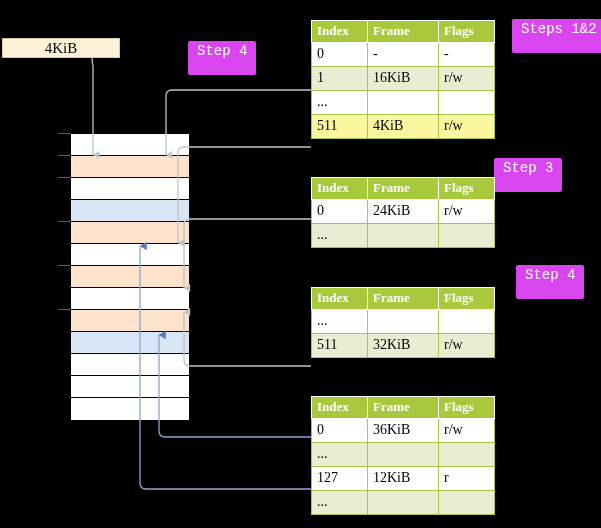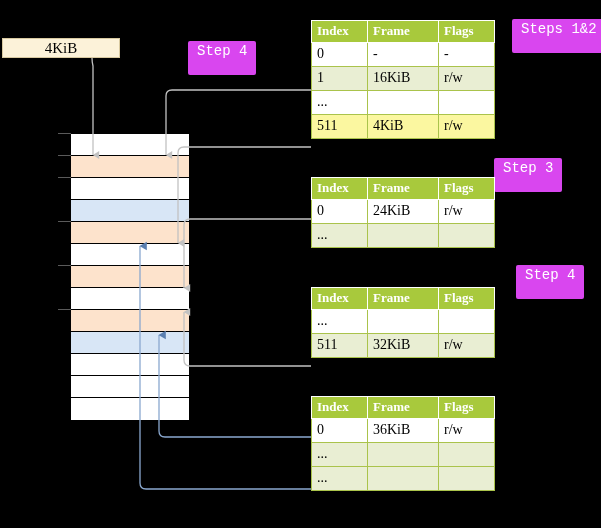--- a/index.html
+++ b/index.html
@@ -266,20 +266,25 @@
   <tbody>
     <tr class="plain">
       <td>0</td>
       <td>36KiB</td>
       <td>r/w</td>
     </tr>
     <tr class="alt">
       <td>...</td>
       <td></td>
       <td></td>
+    </tr>
+    <tr class="plain">
+      <td>127</td>
+      <td>12KiB</td>
+      <td>r</td>
     </tr>
     <tr class="alt">
       <td>...</td>
       <td></td>
       <td></td>
     </tr>
   </tbody>
 </table>
 
 <svg class="abs" id="wires" viewBox="0 0 601 528" xmlns="http://www.w3.org/2000/svg">

